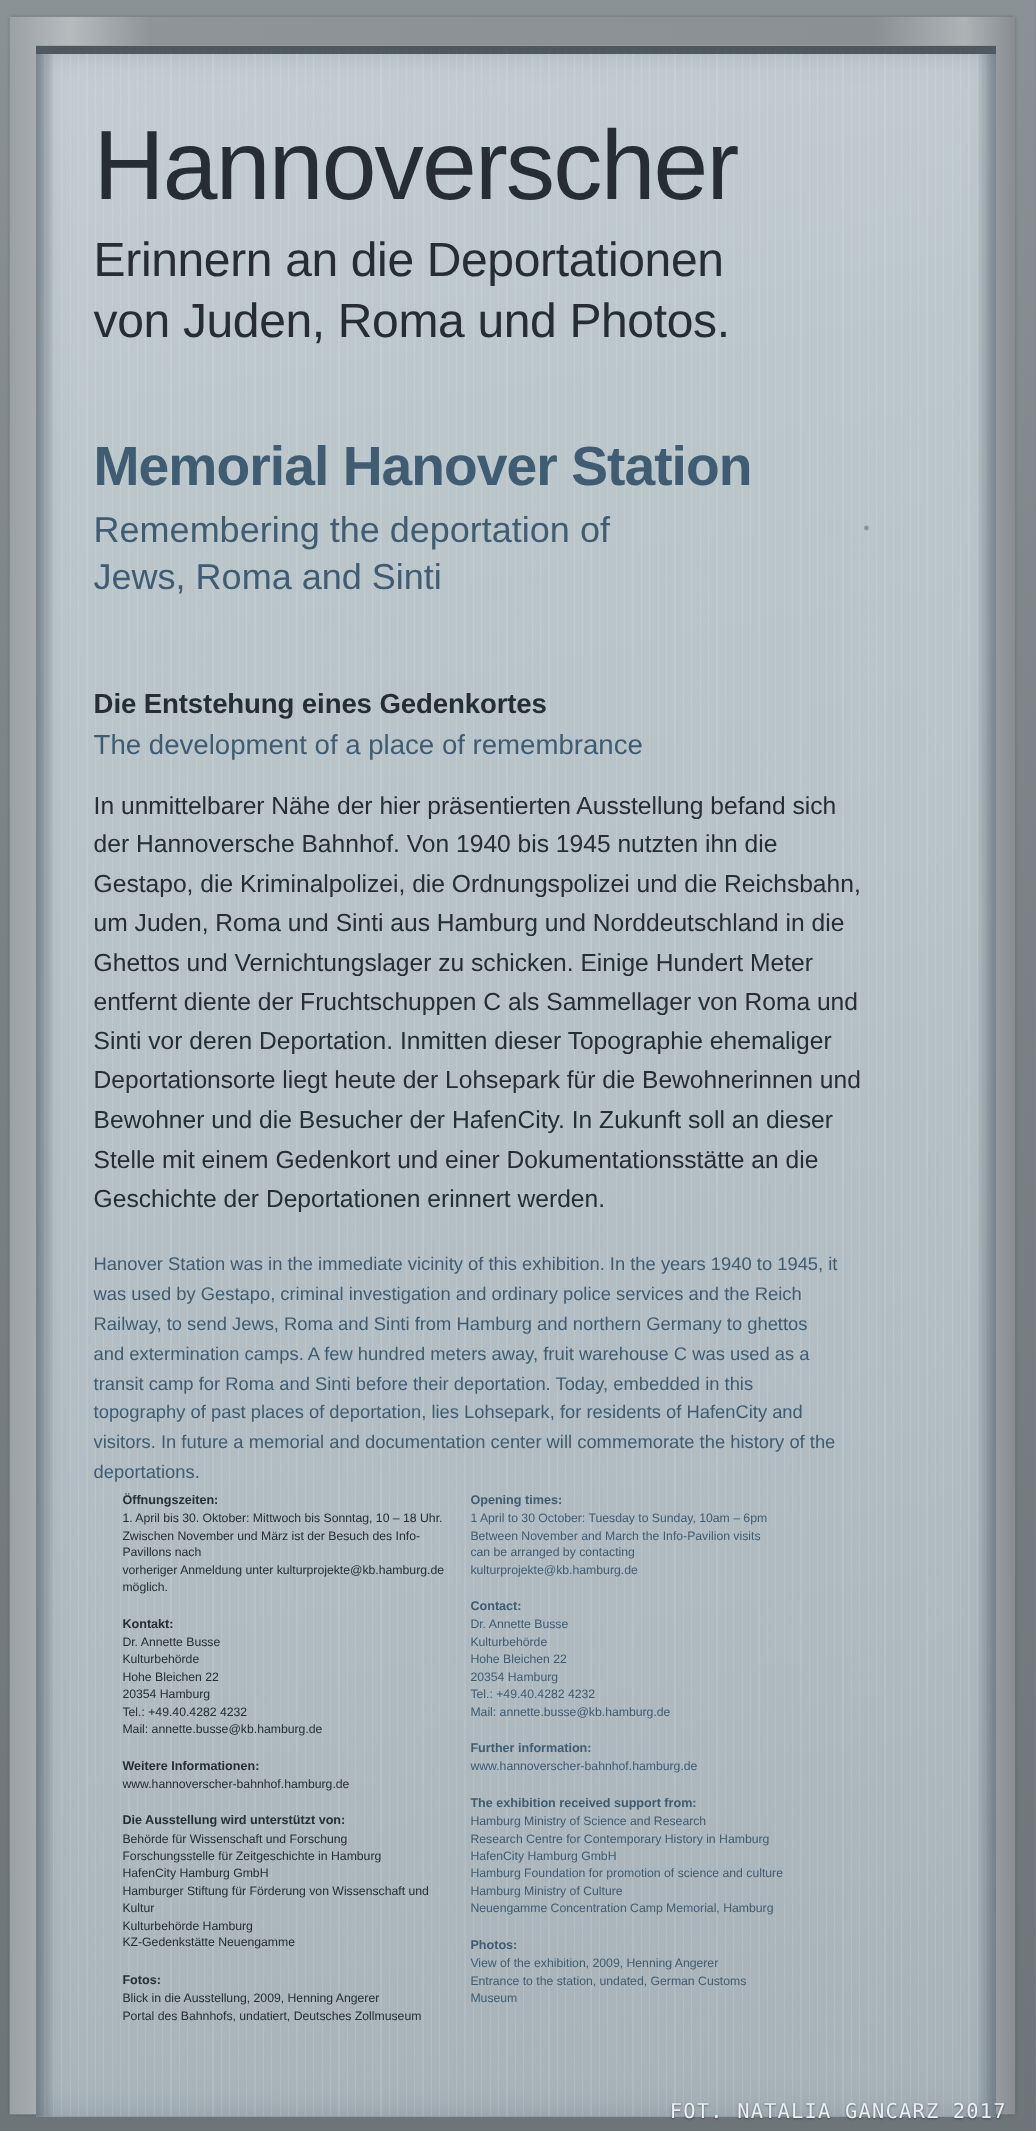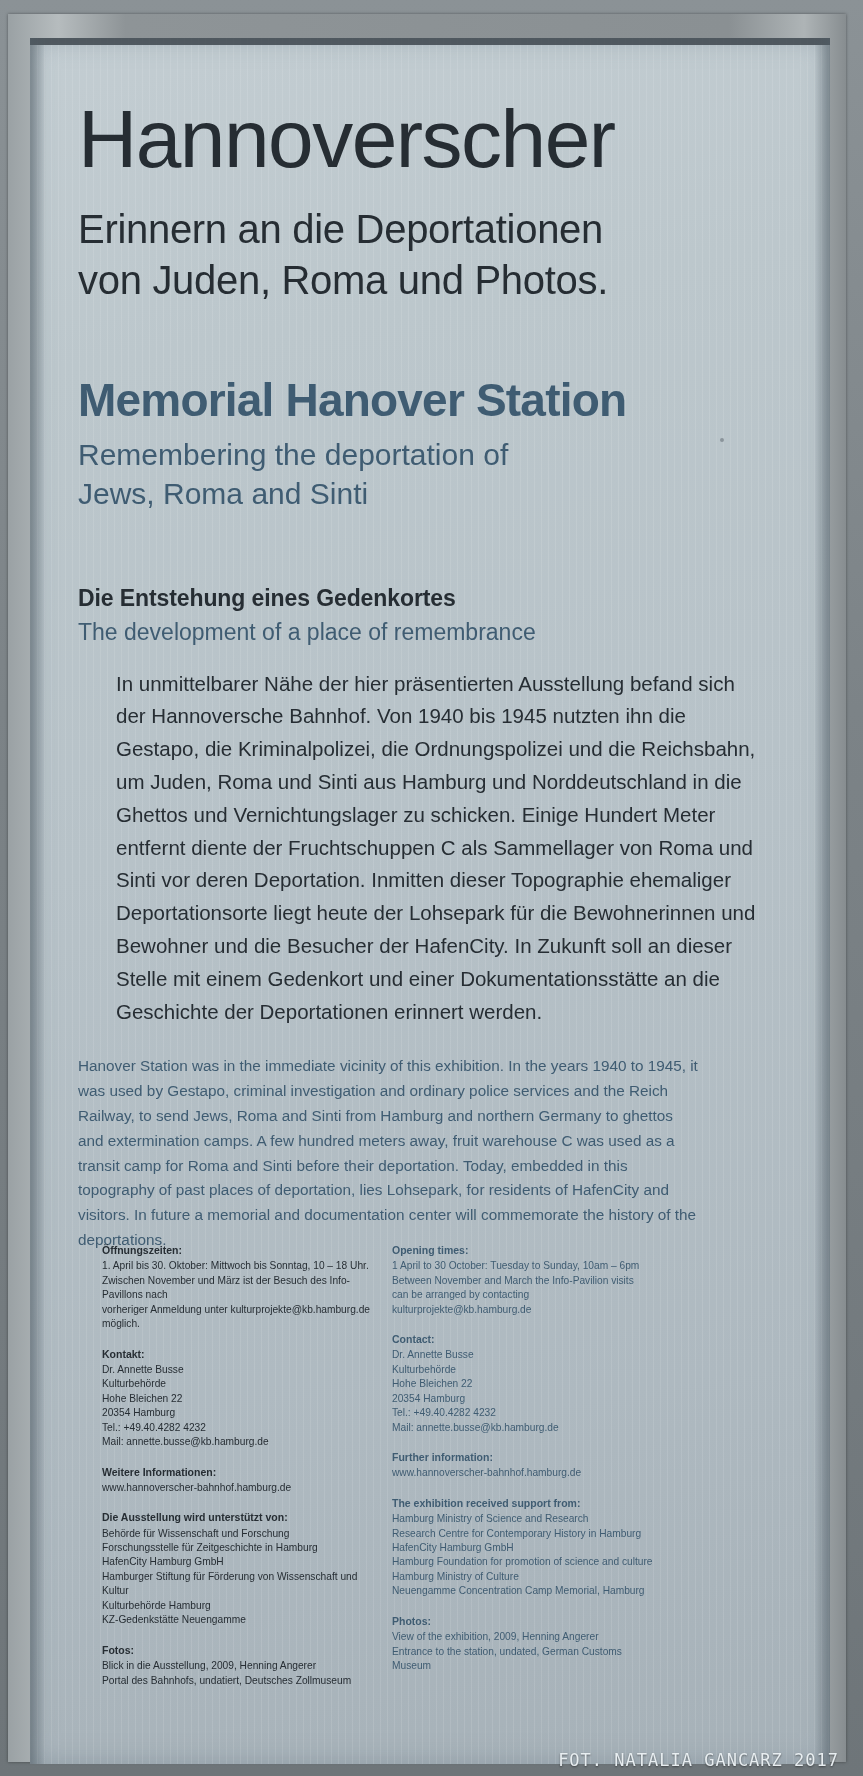--- a/index.html
+++ b/index.html
@@ -77,21 +77,21 @@
 
   h1.title {
     margin: 0;
     font-size: 82px;
     line-height: 1.0;
     letter-spacing: -1.5px;
     font-weight: 400;
     color: #262d33;
   }
   .subtitle-de {
-    margin-top: 24px;
+    margin-top: 12px;
     font-size: 40px;
     line-height: 1.28;
     font-weight: 400;
     color: #262d33;
     letter-spacing: -0.3px;
   }
 
   .title-en {
     margin-top: 70px;
     font-size: 46px;
@@ -124,21 +124,20 @@
     color: #3f5c72;
   }
 
   .body-de {
     margin-top: 22px;
     font-size: 20.5px;
     line-height: 1.60;
     color: #262d33;
     text-align: left;
     width: 640px;
-    margin-left: 38px;
   }
   .body-en {
     margin-top: 26px;
     font-size: 15.3px;
     line-height: 1.62;
     color: #3f5c72;
     width: 620px;
   }
 
   .footer {

